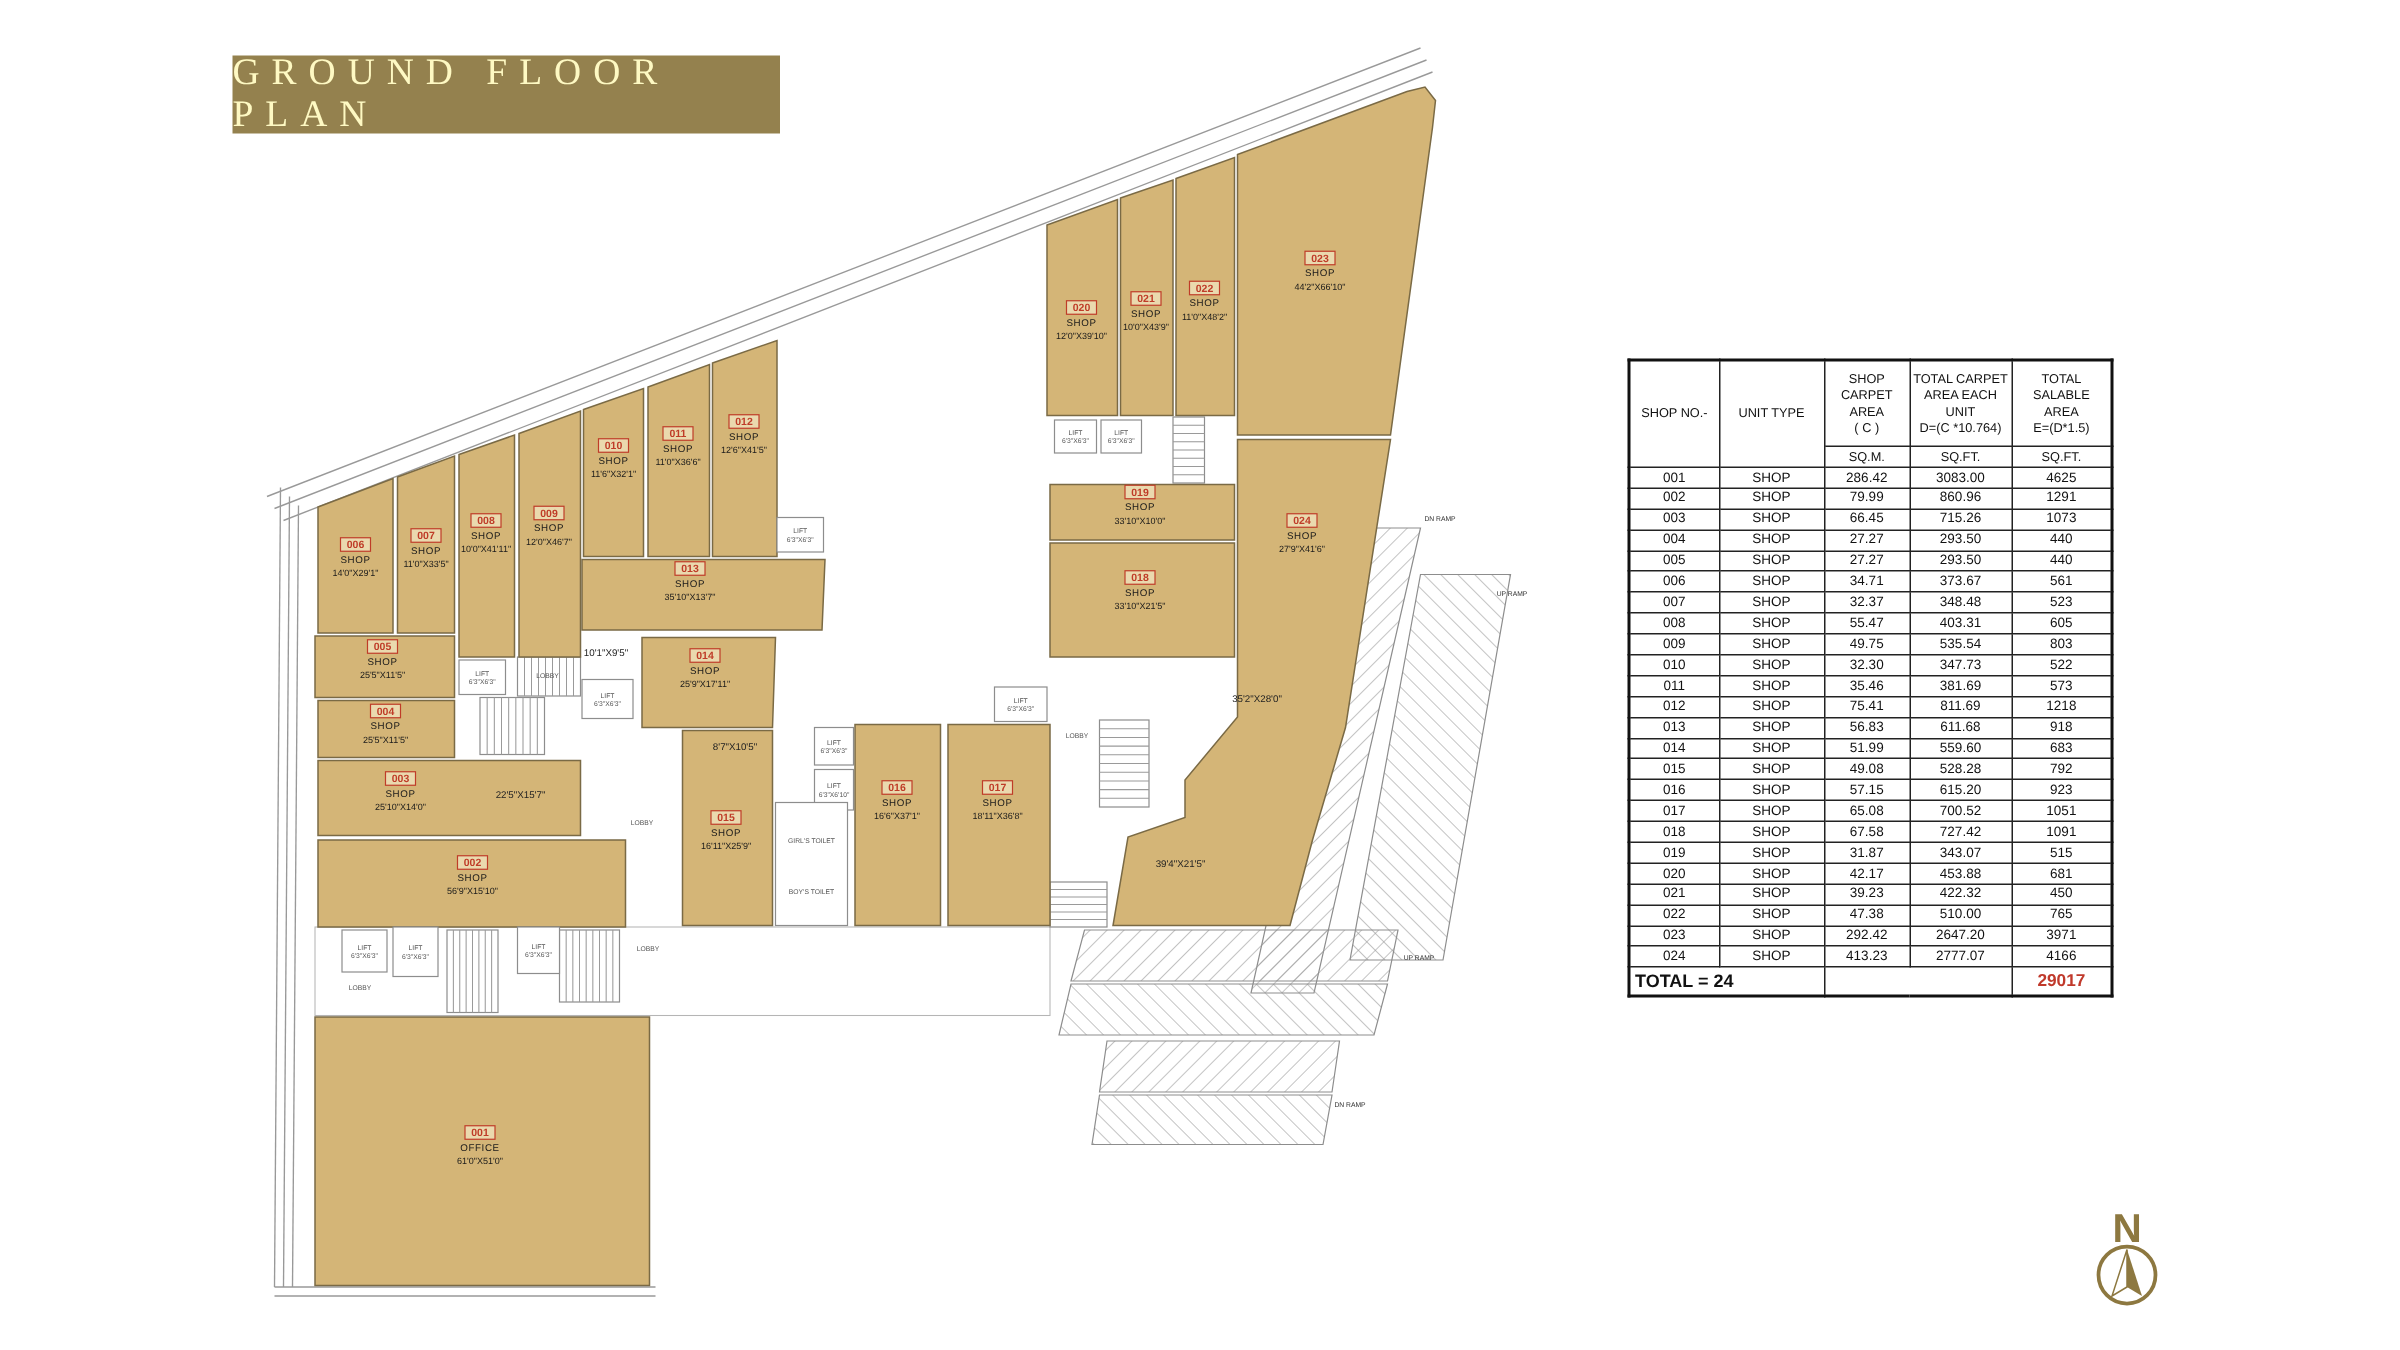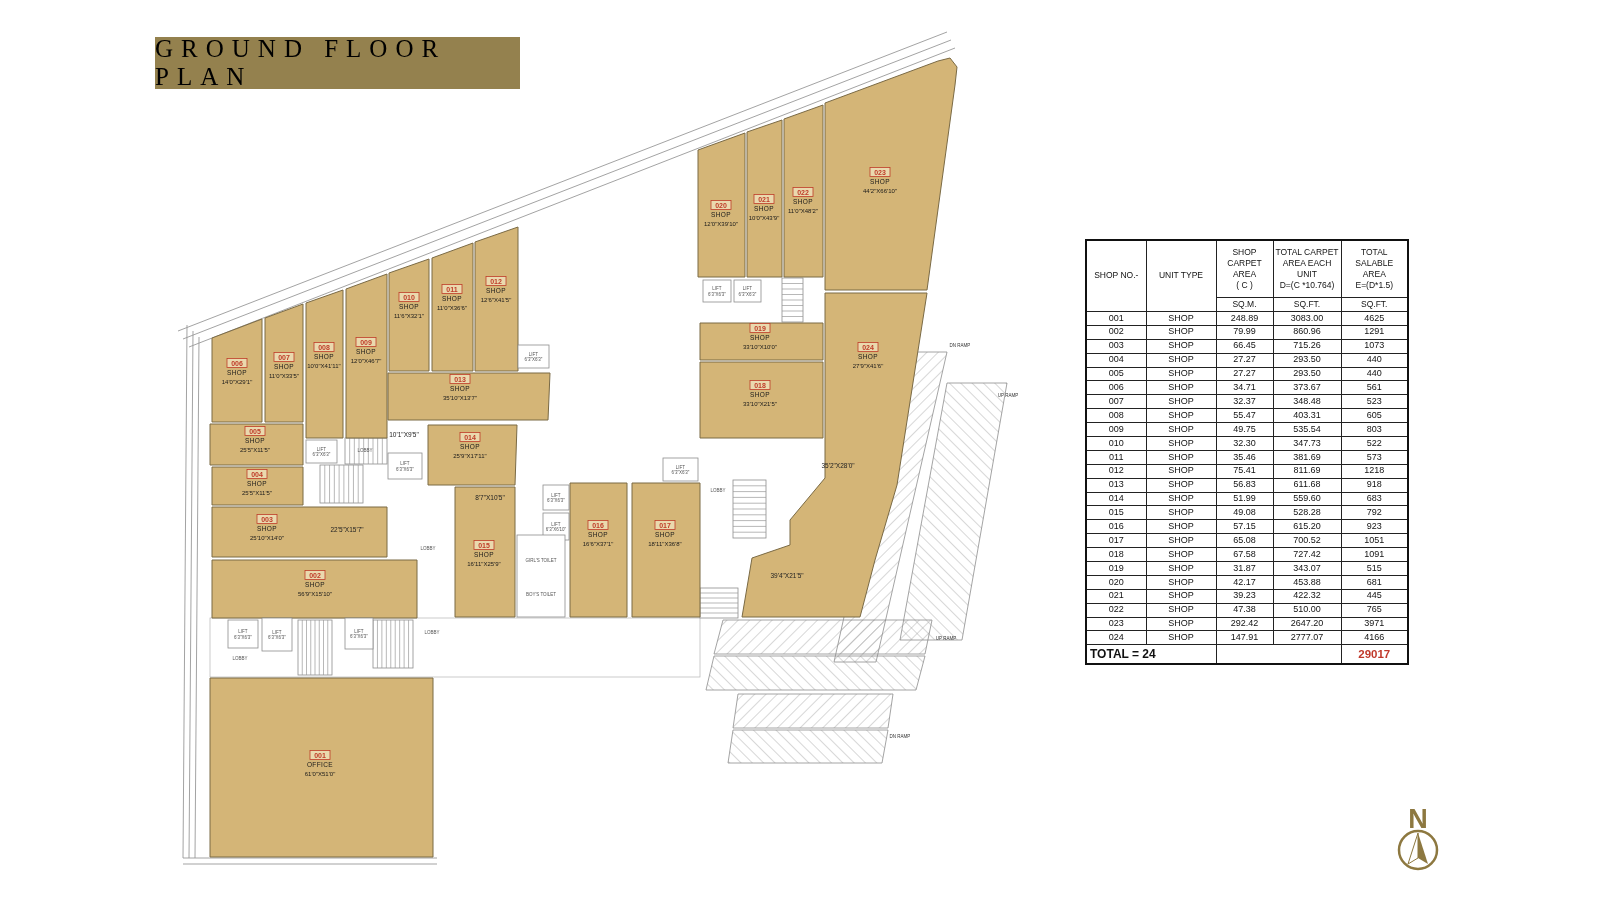--- a/index.html
+++ b/index.html
@@ -1,20 +1,20 @@
 <!DOCTYPE html>
 <html><head>
 <meta charset="utf-8">
 <style>
   html,body{margin:0;padding:0;background:#fff;}
   .canvas{position:relative;width:1600px;height:900px;background:#ffffff;overflow:hidden;
           font-family:"Liberation Sans",sans-serif;}
   .banner{position:absolute;left:155px;top:37px;width:365px;height:52px;background:#94814e;
           display:flex;align-items:center;justify-content:center;}
-  .banner span{font-family:"Liberation Serif",serif;font-size:25px;letter-spacing:8px;color:#000000;}
+  .banner span{font-family:"Liberation Serif",serif;font-size:25px;letter-spacing:8px;color:#fef9c3;}
   #plan{position:absolute;left:0;top:0;}
   .areatable{position:absolute;left:1085px;top:239px;border-collapse:collapse;table-layout:fixed;
              background:#fff;border:2px solid #111;}
   .areatable th,.areatable td{border:1px solid #222;font-size:8.5px;font-weight:400;color:#111;
              text-align:center;padding:0;line-height:1.3;}
   .areatable thead tr:first-child th{height:56px;vertical-align:middle;}
   .areatable thead tr:nth-child(2) th{height:13px;}
   .areatable tbody td{height:12.9px;font-size:9px;}
   .areatable td.total-label{font-size:12px;font-weight:700;text-align:left;padding:1px 3px;height:16px;}
   .areatable td.total-val{color:#c0392b;font-size:11.5px;font-weight:700;}
@@ -401,21 +401,21 @@
         <tr>
           <th>SQ.M.</th>
           <th>SQ.FT.</th>
           <th>SQ.FT.</th>
         </tr>
       </thead>
       <tbody>
         <tr>
           <td>001</td>
           <td>SHOP</td>
-          <td>248.89</td>
+          <td>286.42</td>
           <td>3083.00</td>
           <td>4625</td>
         </tr>
         <tr>
           <td>002</td>
           <td>SHOP</td>
           <td>79.99</td>
           <td>860.96</td>
           <td>1291</td>
         </tr>
@@ -543,40 +543,40 @@
           <td>SHOP</td>
           <td>42.17</td>
           <td>453.88</td>
           <td>681</td>
         </tr>
         <tr>
           <td>021</td>
           <td>SHOP</td>
           <td>39.23</td>
           <td>422.32</td>
-          <td>445</td>
+          <td>450</td>
         </tr>
         <tr>
           <td>022</td>
           <td>SHOP</td>
           <td>47.38</td>
           <td>510.00</td>
           <td>765</td>
         </tr>
         <tr>
           <td>023</td>
           <td>SHOP</td>
           <td>292.42</td>
           <td>2647.20</td>
           <td>3971</td>
         </tr>
         <tr>
           <td>024</td>
           <td>SHOP</td>
-          <td>147.91</td>
+          <td>413.23</td>
           <td>2777.07</td>
           <td>4166</td>
         </tr>
         <tr>
           <td colspan="2" class="total-label">TOTAL = 24</td>
           <td colspan="2"></td>
           <td class="total-val">29017</td>
         </tr>
       </tbody>
     </table>

